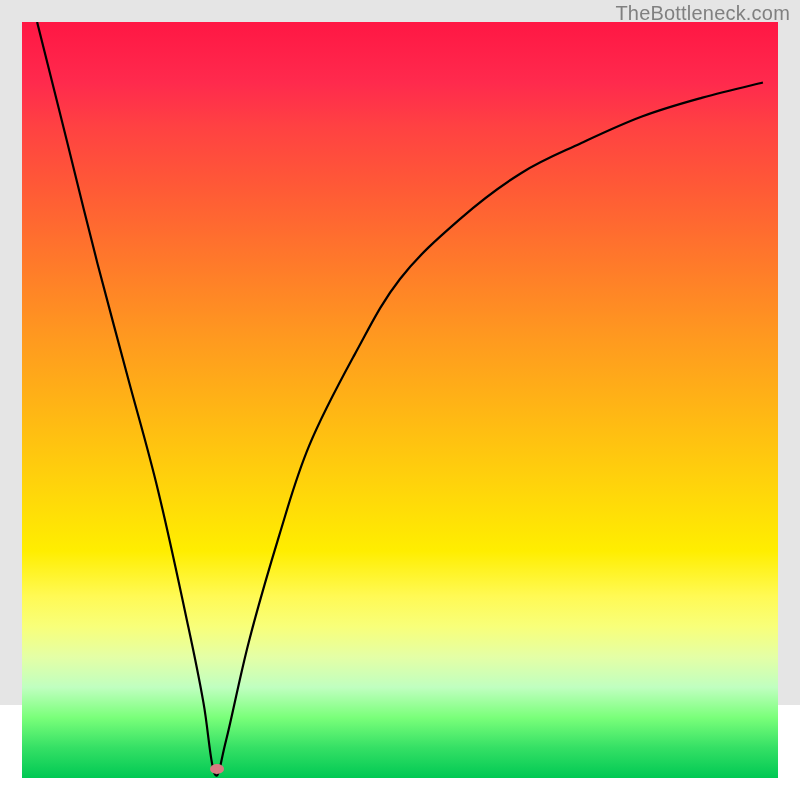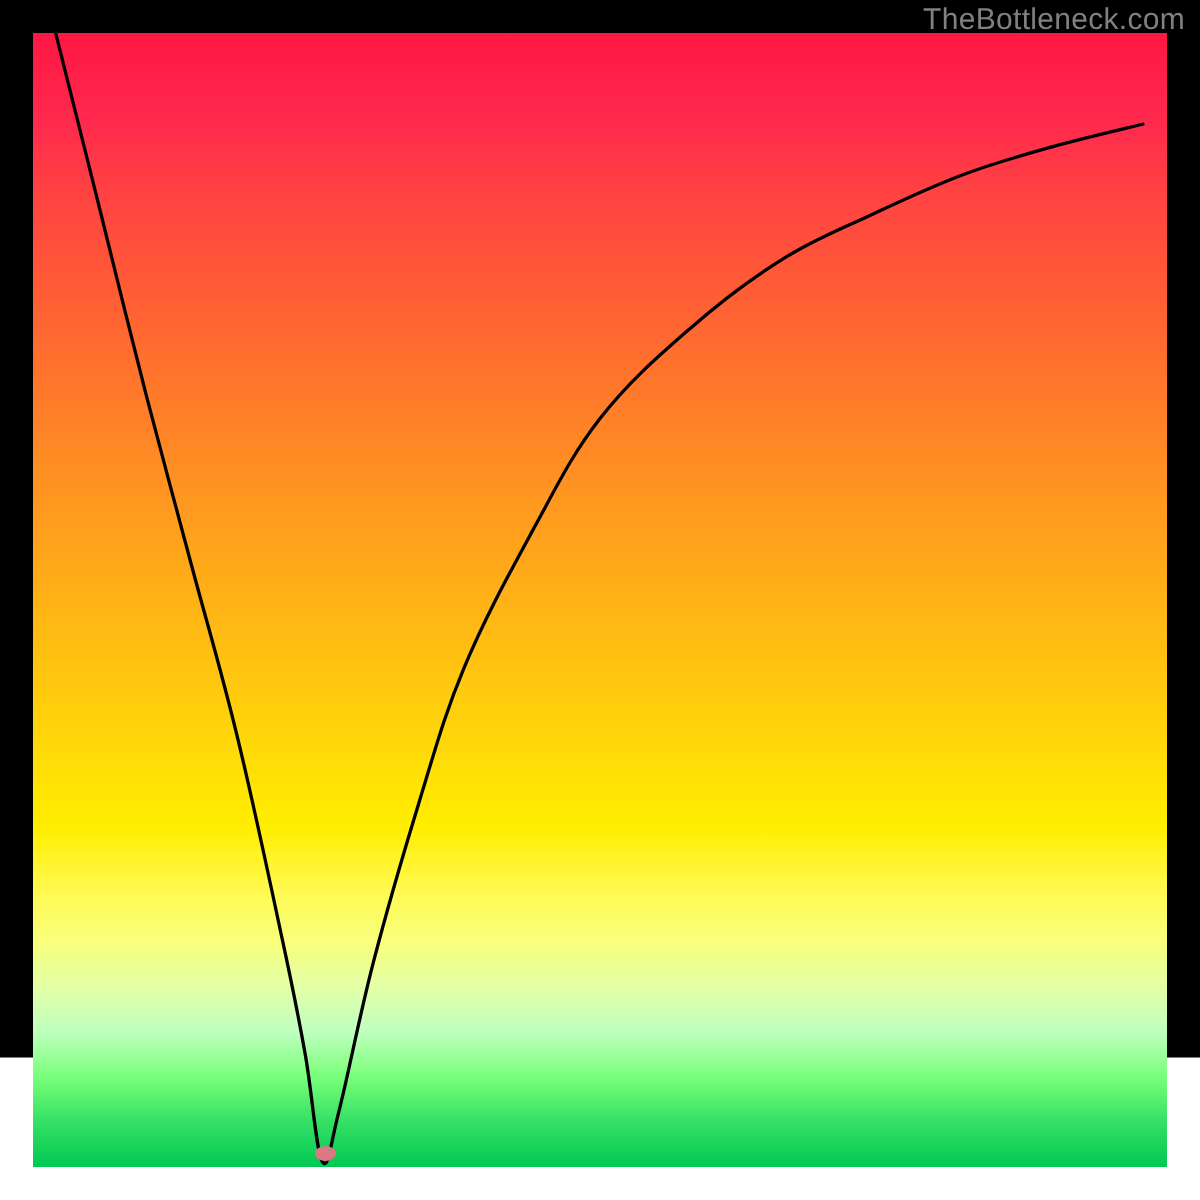--- a/index.html
+++ b/index.html
@@ -6,21 +6,21 @@
     margin: 0;
     padding: 0;
     width: 800px;
     height: 800px;
     overflow: hidden;
     font-family: Arial, Helvetica, sans-serif;
   }
   .outer-frame {
     width: 800px;
     height: 705px;
-    background: #000000;
+    background: #e5e5e5;
     position: relative;
   }
   .plot-area {
     position: absolute;
     left: 22px;
     top: 22px;
     width: 756px;
     height: 756px;
     background: linear-gradient(to bottom,
       #ff1744 0%,

